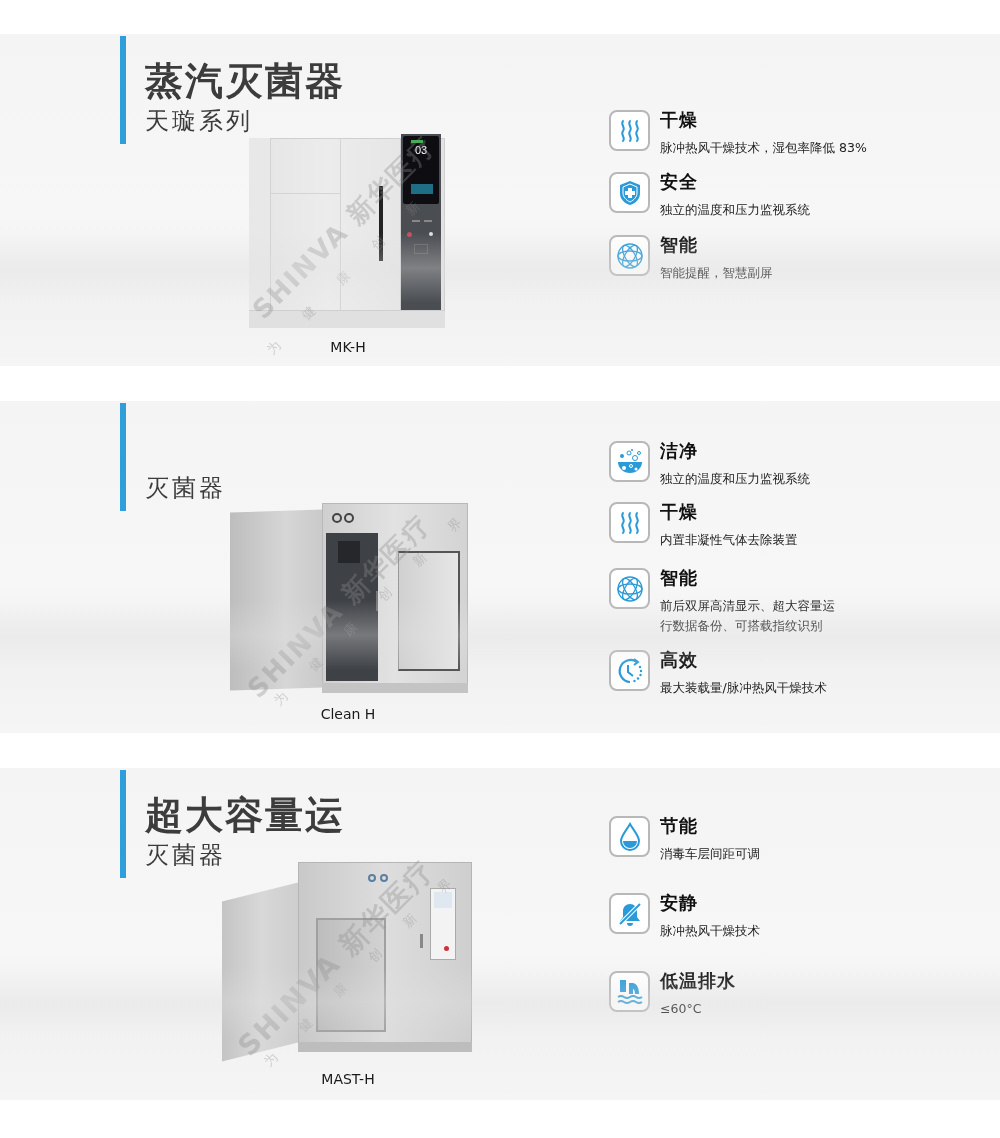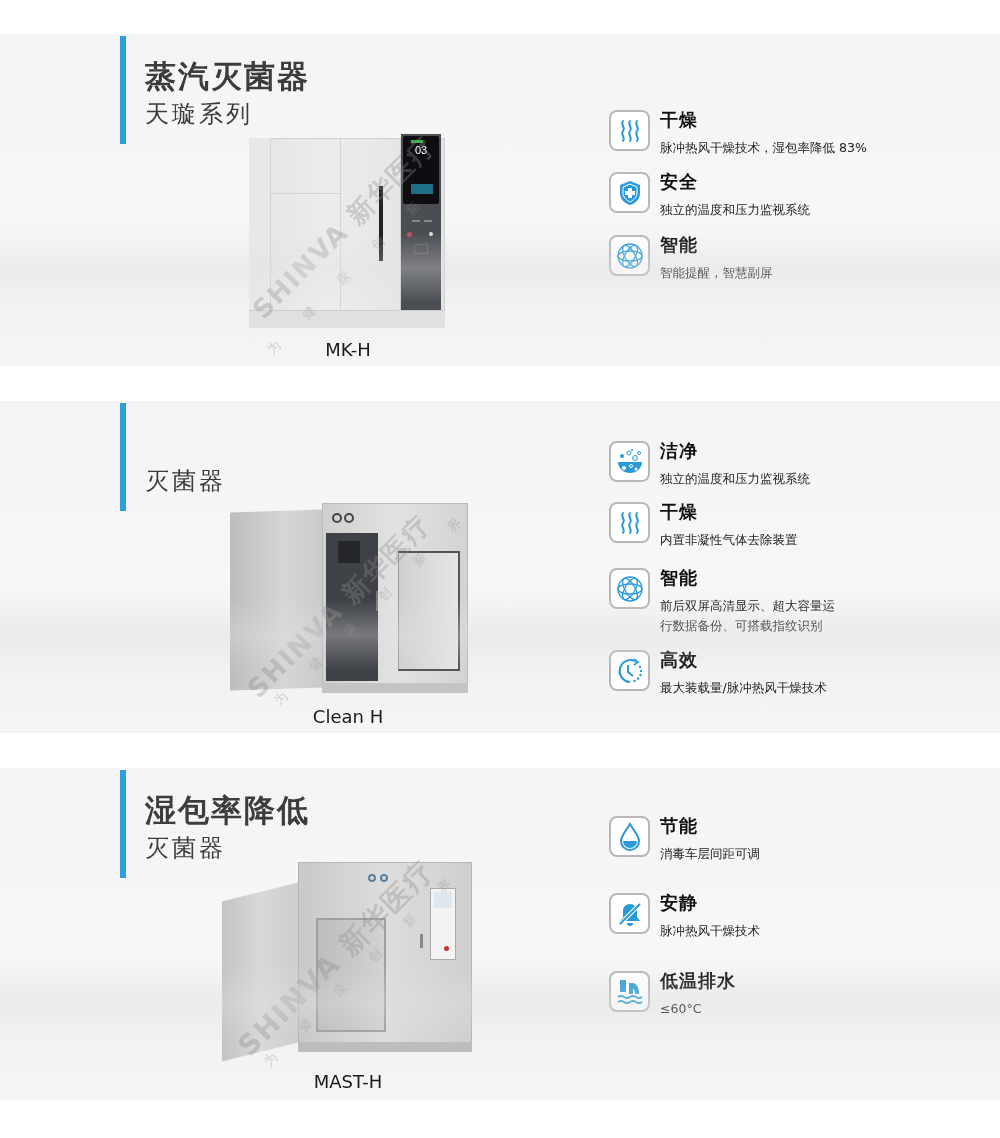--- a/index.html
+++ b/index.html
@@ -10,28 +10,28 @@
     position: absolute; left: 0; width: 1000px; height: 332px;
     background: linear-gradient(180deg, #f4f4f4 0%, #f7f7f7 55%, #f0f0f0 72%, #f5f5f5 100%);
   }
   .section::after {
     content: ""; position: absolute; left: 0; right: 0; top: 60%; height: 70px;
     background: linear-gradient(180deg, rgba(255,255,255,0) 0%, rgba(225,225,225,0.35) 50%, rgba(255,255,255,0) 100%);
     pointer-events: none;
   }
   .accent-bar { position: absolute; left: 120px; top: 2px; width: 6px; height: 108px; background: #2e9fdb; }
   .title-main {
-    position: absolute; left: 145px; top: 22px; font-size: 31px; font-weight: bold; color: #3c3c3c; letter-spacing: 2px;
+    position: absolute; left: 145px; top: 22px; font-size: 38px; font-weight: bold; color: #3c3c3c; letter-spacing: 2px;
   }
   .title-sub {
-    position: absolute; left: 145px; top: 64px; font-size: 24px; color: #3c3c3c; letter-spacing: 3px;
+    position: absolute; left: 145px; top: 71px; font-size: 24px; color: #3c3c3c; letter-spacing: 3px;
   }
   .product-img { position: absolute; }
   .model-label {
-    position: absolute; font-size: 18px; color: #1a1a1a; text-align: center; width: 200px;
+    position: absolute; font-size: 14px; color: #1a1a1a; text-align: center; width: 200px;
   }
 
   .features { position: absolute; left: 609px; width: 360px; }
   .feature { position: absolute; left: 0; width: 360px; }
   .feature .icon-box {
     position: absolute; left: 0; top: 0; width: 41px; height: 41px;
     border: 2px solid #b8b8b8; border-radius: 8px; background: #ffffff;
     display: flex; align-items: center; justify-content: center;
   }
   .feature .f-title { position: absolute; left: 51px; top: -2px; font-size: 18px; font-weight: bold; color: #111; letter-spacing: 1px; }
@@ -203,21 +203,21 @@
           </svg>
       </div>
       <div class="f-title">高效</div>
       <div class="f-desc">最大装载量/脉冲热风干燥技术</div>
     </div>
   </div>
 </div>
 
 <div class="section" style="top:768px;">
   <div class="accent-bar"></div>
-  <div class="title-main">湿包率降低</div>
+  <div class="title-main">超大容量运</div>
   <div class="title-sub">灭菌器</div>
 
   <div class="product-img" style="left:222px; top:90px; width:252px; height:200px;">
     <div class="m" style="left:0; top:24px; width:78px; height:160px; background:linear-gradient(90deg,#c4c4c4,#d8d8d8 50%,#cdcdcd); transform:skewY(-14deg); transform-origin:right top;"></div>
     <div class="m" style="left:76px; top:4px; width:174px; height:190px; background:linear-gradient(90deg,#c9c9c9,#dddddd 50%,#cfcfcf); border:1px solid #b5b5b5;"></div>
     <div class="m" style="left:94px; top:60px; width:70px; height:114px; background:linear-gradient(90deg,#bdbdbd,#d2d2d2); border:2px solid #a0a0a0;"></div>
     <div class="m" style="left:146px; top:16px; width:8px; height:8px; border:2px solid #5a7fa0; border-radius:50%;"></div>
     <div class="m" style="left:158px; top:16px; width:8px; height:8px; border:2px solid #5a7fa0; border-radius:50%;"></div>
     <div class="m" style="left:208px; top:30px; width:26px; height:72px; background:#f3f3f3; border:1px solid #aaa;"></div>
     <div class="m" style="left:212px; top:34px; width:18px; height:16px; background:#dfe8f0;"></div>

